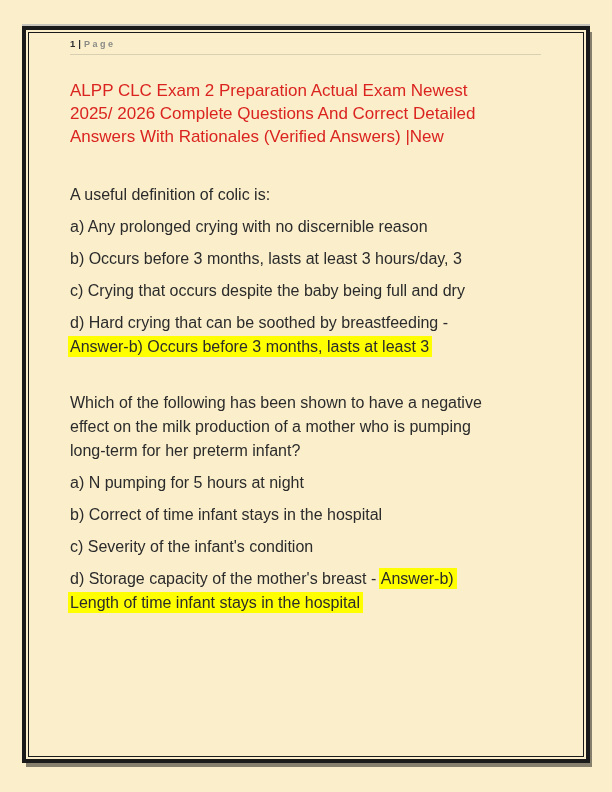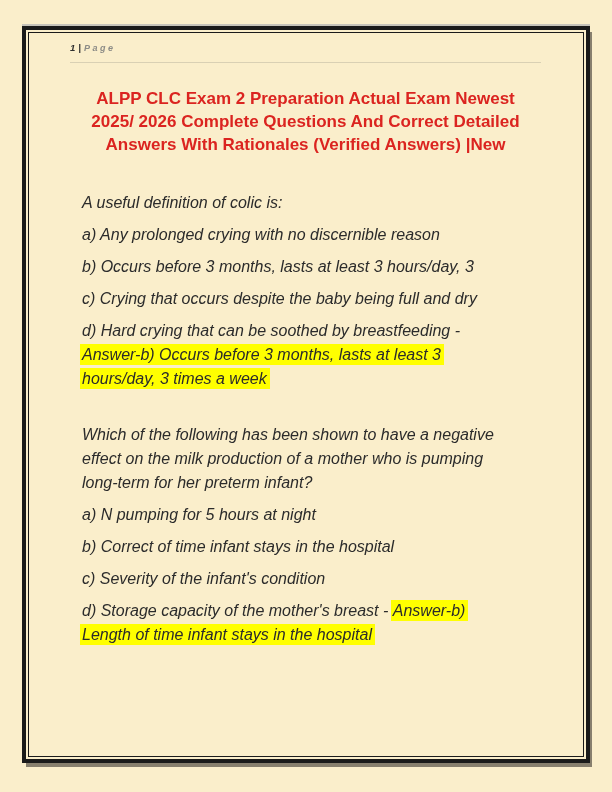--- a/index.html
+++ b/index.html
@@ -28,45 +28,45 @@
   }
   .frame-inner{
     width:100%;height:100%;
     border:1px solid var(--border);
   }
   .content{
     padding:4px 42px 0 41px;
     color:var(--text);
   }
   .page-header{
-    font-size:9.5px;line-height:22px;
-    color:#2E2E2E;font-weight:700;font-style:italic;
+    font-size:9.5px;line-height:14px;
+    color:#2E2E2E;font-weight:700;
   }
   .psep{margin:0 3px;}
   .plabel{
     color:var(--pagelabel);
     letter-spacing:2.5px;
     font-weight:600;font-size:9px;
   }
   .header-rule{
     border-bottom:1px solid var(--rule);
     margin-top:3px;
   }
   .doc-title{
     margin:24px 0 35px;
-    text-align:center;
+    text-align:left;
     color:var(--accent);
     font-size:17px;line-height:23px;
-    font-weight:700;
+    font-weight:400;
   }
   .title-line{display:block;}
   .questions{
     font-size:16px;line-height:24px;
   }
-  .para{margin:0 12px 8px;font-style:italic;}
+  .para{margin:0 0 8px;}
   .question + .question{margin-top:32px;}
   .line{display:block;}
   .hl{
     background:var(--hl);
     padding:2px 3px 2px 2px;
     margin-left:-2px;
   }
 </style>
 </head>
 <body>
@@ -96,21 +96,20 @@
             </p>
             <p class="para">
               <span class="line"><span class="">b) Occurs before 3 months, lasts at least 3 hours/day, 3</span></span>
             </p>
             <p class="para">
               <span class="line"><span class="">c) Crying that occurs despite the baby being full and dry</span></span>
             </p>
             <p class="para">
               <span class="line"><span class="">d) Hard crying that can be soothed by breastfeeding -</span></span>
               <span class="line"><span class="hl">Answer-b) Occurs before 3 months, lasts at least 3</span></span>
-              <span class="line"><span class="hl">hours/day, 3 times a week</span></span>
             </p>
           </section>
           <section class="question">
             <p class="para">
               <span class="line"><span class="">Which of the following has been shown to have a negative</span></span>
               <span class="line"><span class="">effect on the milk production of a mother who is pumping</span></span>
               <span class="line"><span class="">long-term for her preterm infant?</span></span>
             </p>
             <p class="para">
               <span class="line"><span class="">a) N pumping for 5 hours at night</span></span>

